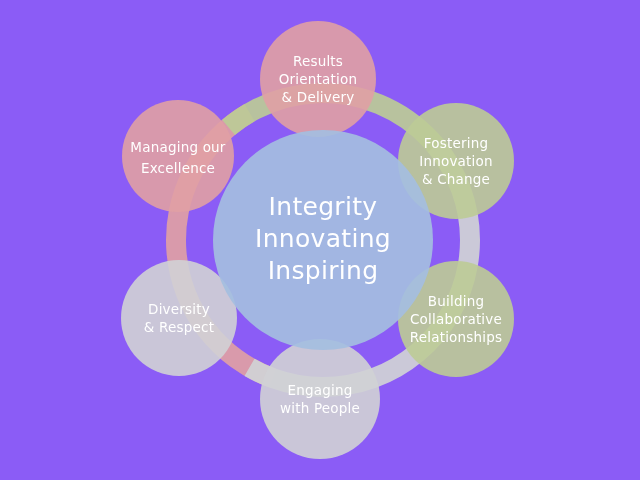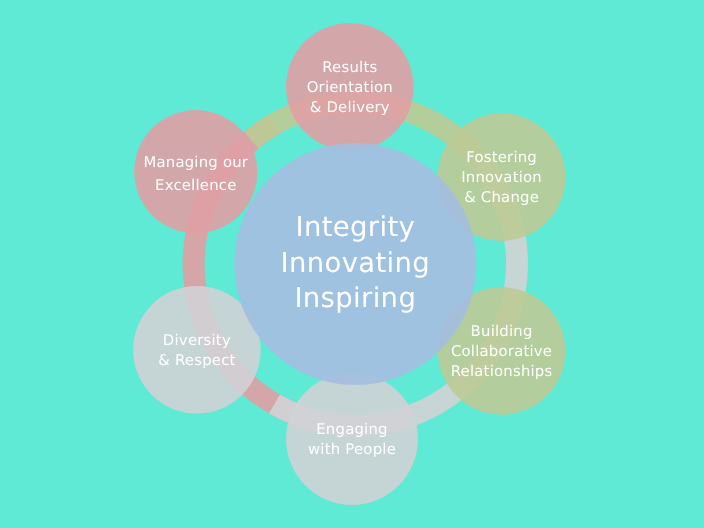--- a/index.html
+++ b/index.html
@@ -40,21 +40,21 @@
     font-family: "DejaVu Sans", sans-serif;
     font-size: 25px;
     text-anchor: middle;
     dominant-baseline: middle;
     letter-spacing: 0.3px;
   }
 </style>
 </head>
 <body style="background: rgb(255, 255, 255);">
 
-<div id="stage" style="background: #5eead4;">
+<div id="stage" style="background: #8b5cf6;">
 
   <svg id="diagram-svg" viewBox="0 0 640 480">
 
     <g>
       <path id="ring-seg-pink" fill="#e0a0a4" fill-opacity="0.92" d="M 269.30283749787003 387.5317414633876 A 157 157 0 0 1 244.49999999999994 104.03401160584318 L 254.49999999999994 121.35451968153194 A 137 137 0 0 0 276.14324036438336 368.73788904766946 Z"></path>
       <path id="ring-seg-green" fill="#bccb96" fill-opacity="0.92" d="M 222.0823452792133 119.73102243032046 A 157 157 0 0 1 458.96598839415685 161.5 L 441.6454803184681 171.5 A 137 137 0 0 0 234.9380974729441 135.05191129270003 Z"></path>
       <path id="ring-seg-grey" fill="#d0d2d5" fill-opacity="0.92" d="M 443.2689775696796 139.08234527921334 A 157 157 0 0 1 244.50000000000003 375.96598839415685 L 254.50000000000003 358.6454803184681 A 137 137 0 0 0 427.9480887073 151.93809747294412 Z"></path>
     </g>
 
     <g>

